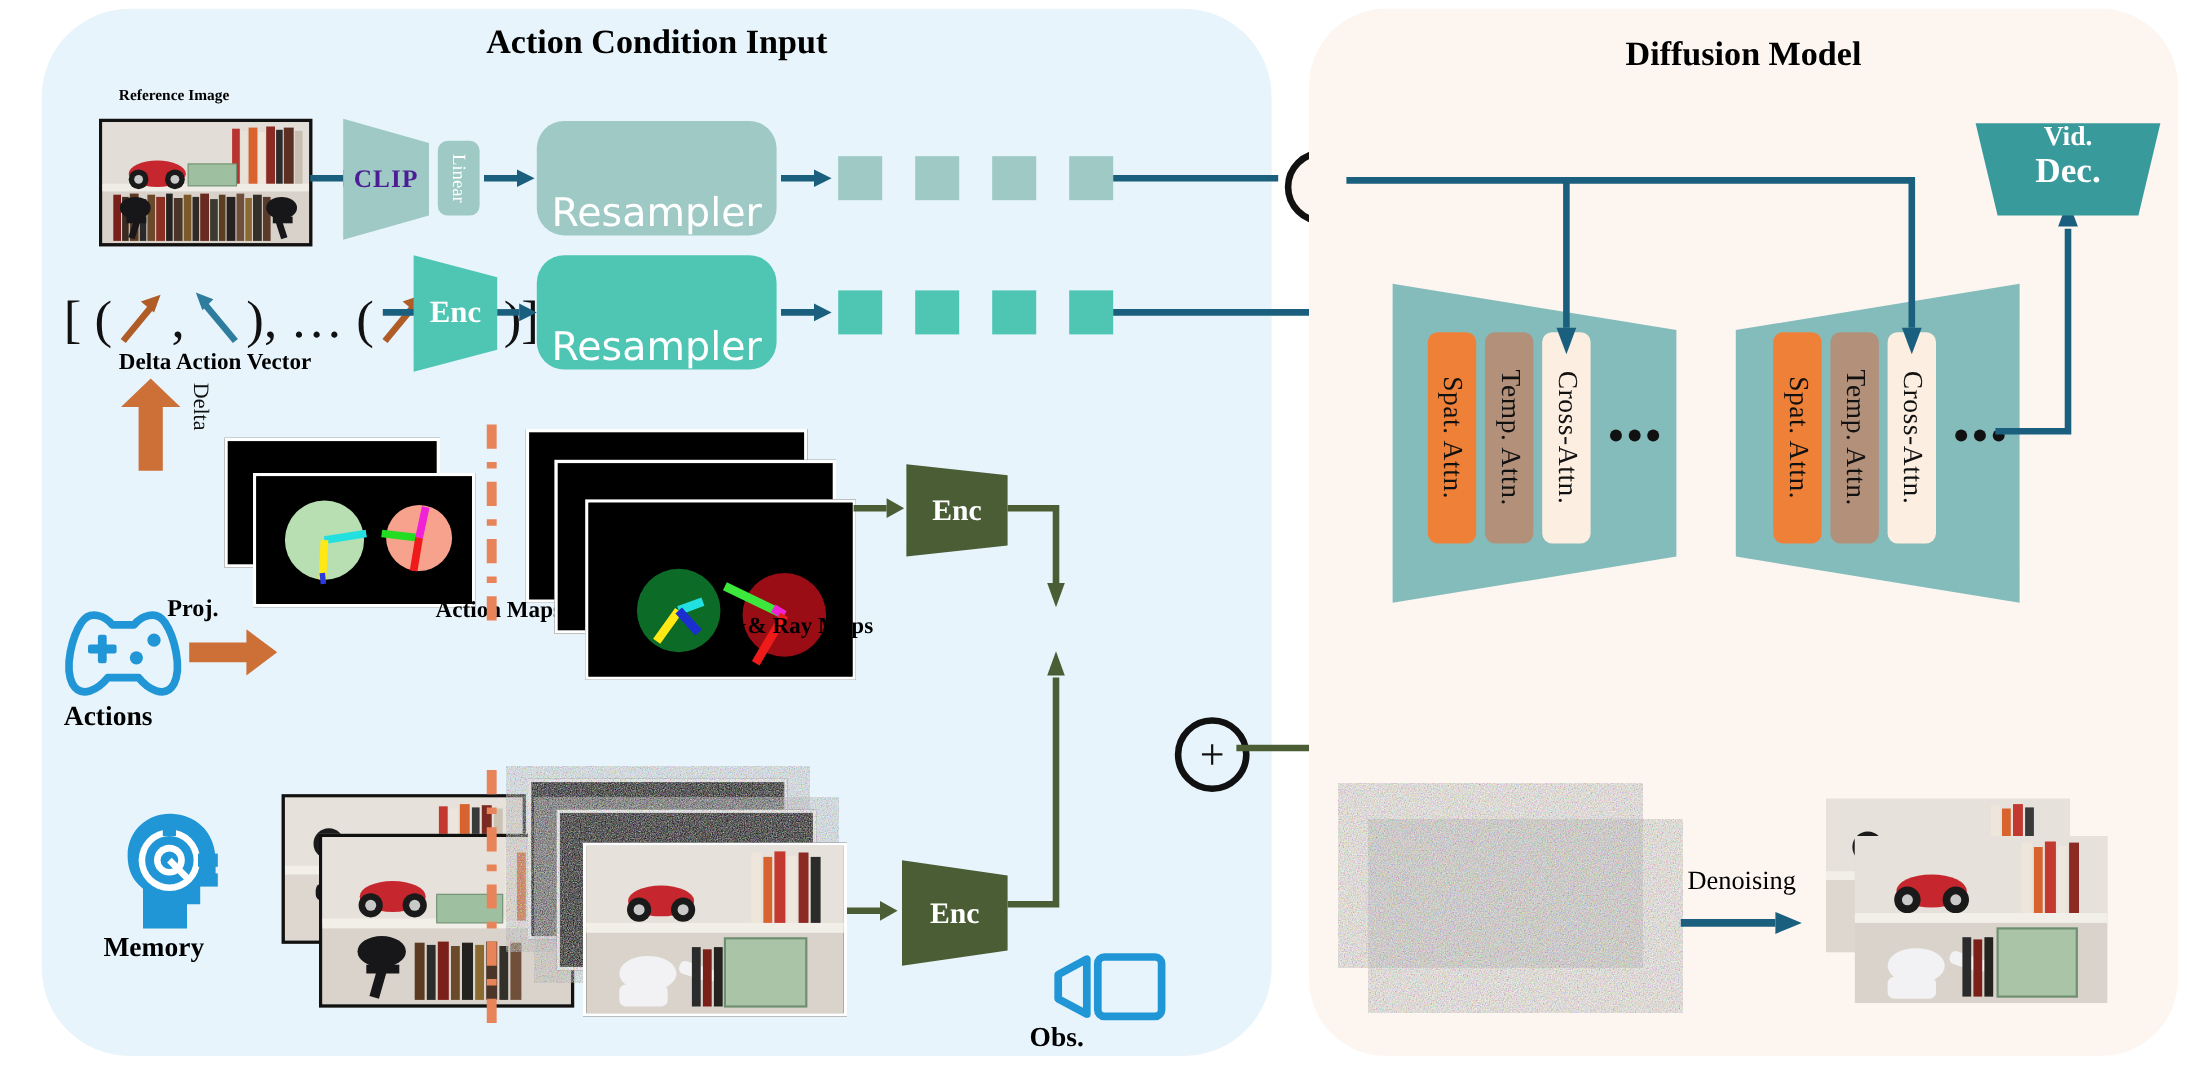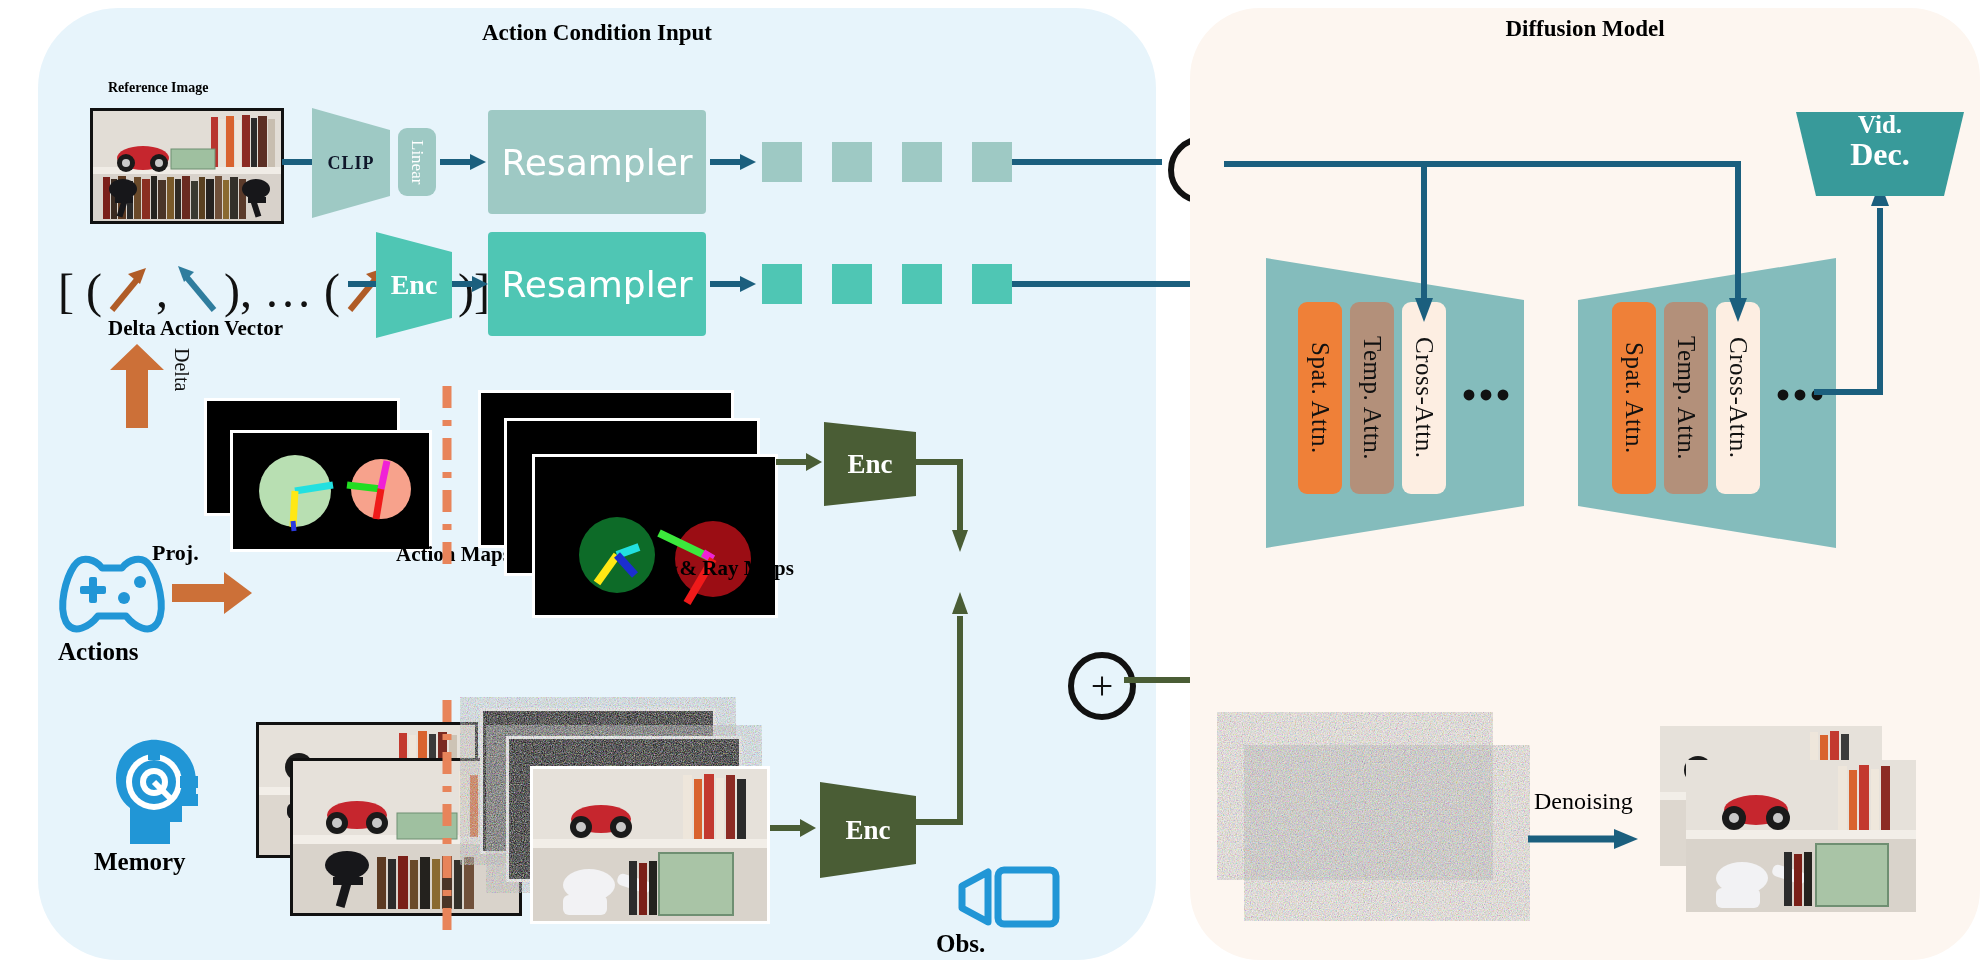--- a/index.html
+++ b/index.html
@@ -3,28 +3,28 @@
 <meta charset="utf-8">
 <style>
   html,body{margin:0;padding:0;background:#ffffff;}
   body{width:1988px;height:980px;position:relative;overflow:hidden;
        font-family:"Liberation Serif",serif;}
   .panel{position:absolute;}
   #left-panel{left:38px;top:8px;width:1118px;height:952px;
               background:#e7f4fb;border-radius:80px 80px 80px 80px;}
   #right-panel{left:1190px;top:8px;width:790px;height:952px;
                background:#fdf6f0;border-radius:70px 70px 70px 70px;}
-  .ptitle{position:absolute;font-weight:bold;font-size:23px;color:#000;
+  .ptitle{position:absolute;font-weight:bold;font-size:31px;color:#000;
           text-align:center;white-space:nowrap;}
   .lbl{position:absolute;font-weight:bold;color:#000;white-space:nowrap;}
   .photo{position:absolute;border:3px solid #111;overflow:hidden;background:#cfc8c2;}
   .blackframe{position:absolute;background:#000;border:3px solid #fff;}
   svg{position:absolute;overflow:visible;}
   .trap{position:absolute;}
-  .rs{position:absolute;border-radius:4px;display:flex;align-items:center;
+  .rs{position:absolute;border-radius:25px;display:flex;align-items:flex-end;
       justify-content:center;color:#fff;font-family:"DejaVu Sans",sans-serif;
       font-size:36px;}
   .tok{position:absolute;}
   .vlabel{writing-mode:vertical-rl;text-orientation:mixed;}
   .attn{position:absolute;border-radius:9px;display:flex;align-items:center;
         justify-content:center;}
   .attn span{writing-mode:vertical-rl;text-orientation:mixed;
              font-size:25px;font-weight:normal;color:#111;
              font-family:"Liberation Serif",serif;letter-spacing:.5px;}
   .dots{position:absolute;font-size:40px;font-weight:bold;color:#111;letter-spacing:3px;}
@@ -93,21 +93,21 @@
 
 <svg style="left:282px;top:150px;" width="46" height="24">
   <line x1="0" y1="12" x2="30" y2="12" stroke="#1b5f7e" stroke-width="6"></line>
   <polygon points="30,4 46,12 30,20" fill="#1b5f7e"></polygon>
 </svg>
 
 <svg class="trap" style="left:312px;top:108px;" width="78" height="110">
   <polygon points="0,0 78,22 78,88 0,110" fill="#9ec9c4"></polygon>
 </svg>
 <div style="position:absolute;left:312px;top:108px;width:78px;height:110px;display:flex;align-items:center;justify-content:center;">
-  <span style="font-size:18px;font-weight:bold;color:#0f172a;letter-spacing:1px;font-variant:small-caps;">CLIP</span>
+  <span style="font-size:23px;font-weight:bold;color:#4c1d95;letter-spacing:1px;font-variant:small-caps;">CLIP</span>
 </div>
 
 <div style="position:absolute;left:398px;top:128px;width:38px;height:68px;background:#9ec9c4;border-radius:9px;display:flex;align-items:center;justify-content:center;">
   <span class="vlabel" style="font-size:17px;color:#fff;font-family:'Liberation Serif',serif;">Linear</span>
 </div>
 
 <svg style="left:440px;top:150px;" width="46" height="24">
   <line x1="0" y1="12" x2="30" y2="12" stroke="#1b5f7e" stroke-width="6"></line>
   <polygon points="30,4 46,12 30,20" fill="#1b5f7e"></polygon>
 </svg>
@@ -431,21 +431,21 @@
   <span style="font-size:40px;color:#111;line-height:0.8;">+</span>
 </div>
 
 <svg style="left:1124px;top:470px;" width="160" height="230">
   <path d="M0,210 L96,210 L96,14" stroke="#4a5d35" stroke-width="6" fill="none"></path>
   <polygon points="110,14 90,6 90,22" fill="#4a5d35"></polygon>
   <line x1="96" y1="14" x2="104" y2="14" stroke="#4a5d35" stroke-width="6"></line>
 </svg>
 
 <div class="panel" id="right-panel"></div>
-<div class="ptitle" style="left:1190px;top:16px;width:790px;text-align:center;">Diffusion Model</div>
+<div class="ptitle" style="left:1190px;top:31px;width:790px;text-align:center;">Diffusion Model</div>
 
 <svg class="trap" style="left:1266px;top:248px;" width="258" height="312">
   <polygon points="0,10 258,52 258,258 0,300" fill="#84bcbc"></polygon>
 </svg>
 <div class="attn" style="left:1298px;top:302px;width:44px;height:192px;background:#ef8038;">
   <span>Spat. Attn.</span>
 </div>
 <div class="attn" style="left:1350px;top:302px;width:44px;height:192px;background:#b3907a;">
   <span>Temp. Attn.</span>
 </div>

